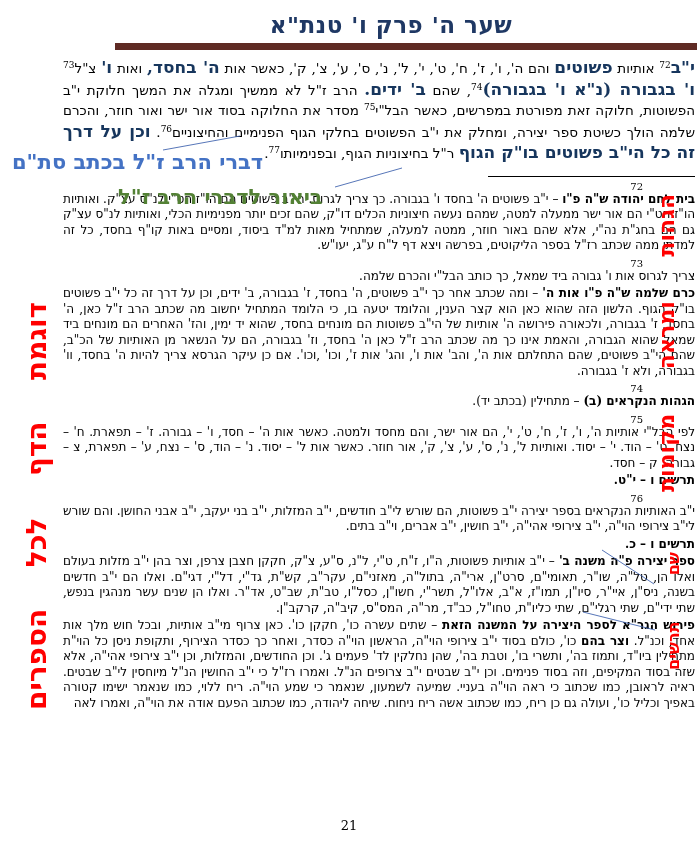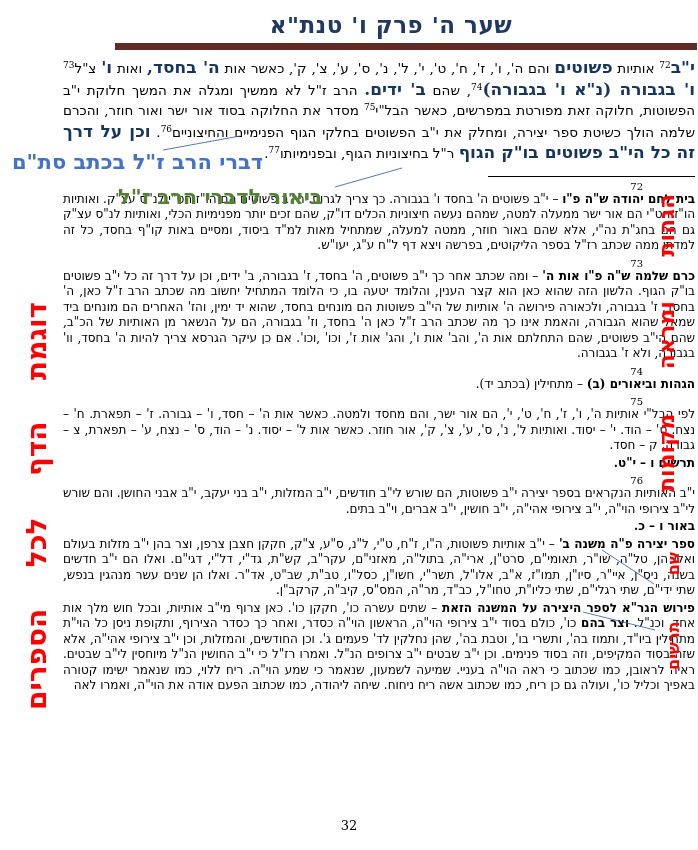--- a/index.html
+++ b/index.html
@@ -49,35 +49,36 @@
 
   <div class="blue-note">דברי הרב ז"ל בכתב סת"ם</div>
   <div class="green-note">ביאור לדברי הרב ז"ל</div>
 
   <div class="footnotes">
     <div class="fn-sep"></div>
     <div id="fn-list">
         <div class="fn-num">72</div>
         <p><span class="b">בית לחם יהודה ש"ה פ"ו</span><span> – י"ב פשוטים ה' בחסד ו' בגבורה. כך צריך לגרוס. הי"ב פשוטים הם הו"ז חט"י לנ"ס עצ"ק. ואותיות הו"ז חט"י הם אור ישר ממעלה למטה, שמהם נעשה חיצוניות הכלים דו"ק, שהם זכים יותר מפנימיות הכלי, ואותיות לנ"ס עצ"ק גם הם בחג"ת נה"י, אלא שהם באור חוזר, ממטה למעלה, שמתחיל מאות למ"ד ביסוד, ומסיים באות קו"ף בחסד, כל זה למדתי ממה שכתב רז"ל בספר הליקוטים, בפרשה ויצא דף ל"ח ע"ג, יעו"ש.</span></p>
         <div class="fn-num">73</div>
+        <p><span>צריך לגרוס אות ו' גבורה ביד שמאל, כך כותב הבל"י והכרם שלמה.</span></p>
         <p><span class="b">כרם שלמה ש"ה פ"ו אות ה'</span><span> – ומה שכתב אחר כך י"ב פשוטים, ה' בחסד, ז' בגבורה, ב' ידים, וכן על דרך זה כל י"ב פשוטים בו"ק הגוף. הלשון הזה שהוא כאן הוא קצר הענין, והלומד יטעה בו, כי הלומד המתחיל יחשוב מה שכתב הרב ז"ל כאן, ה' בחסד, ז' בגבורה, ולכאורה פירושה ה' אותיות של הי"ב פשוטות הם מונחים בחסד, שהוא יד ימין, והז' האחרים הם מונחים ביד שמאל שהוא הגבורה, והאמת אינו כך מה שכתב הרב ז"ל כאן ה' בחסד, וז' בגבורה, הם על הנשאר מן האותיות של הכ"ב, שהם הי"ב פשוטים, שהם התחלתם אות ה', והב' אות ו', והג' אות ז', וכו' ,וכו'. אם כן עיקר הגרסא צריך להיות ה' בחסד, וו' בגבורה, ולא ז' בגבורה.</span></p>
         <div class="fn-num">74</div>
-        <p><span class="b">הגהות וביאורים (ב)</span><span> – מתחילין (בכתב יד).</span></p>
+        <p><span class="b">הגהות הנקראים (ב)</span><span> – מתחילין (בכתב יד).</span></p>
         <div class="fn-num">75</div>
         <p><span>לפי הבל"י אותיות ה', ו', ז', ח', ט', י', הם אור ישר, והם מחסד ולמטה. כאשר אות ה' – חסד, ו' – גבורה. ז' – תפארת. ח' – נצח. ט' – הוד. י' – יסוד. ואותיות ל', נ', ס', ע', צ', ק', אור חוזר. כאשר אות ל' – יסוד. נ' – הוד, ס' – נצח, ע' – תפארת, צ – גבורה. ק – חסד.</span></p>
         <p><span class="b">תרשים ו – י"ט.</span></p>
         <div class="fn-num">76</div>
         <p><span>י"ב האותיות הנקראים בספר יצירה י"ב פשוטות, הם שורש לי"ב חודשים, י"ב המזלות, י"ב בני יעקב, י"ב אבני החושן. והם שורש לי"ב צירופי הוי"ה, י"ב צירופי אהי"ה, י"ב חושין, י"ב אברים, וי"ב בתים.</span></p>
-        <p><span class="b">באור ו – כ.</span></p>
+        <p><span class="b">תרשים ו – כ.</span></p>
         <p><span class="b">ספר יצירה פ"ה משנה ב'</span><span> – י"ב אותיות פשוטות, ה"ו, ז"ח, ט"י, ל"נ, ס"ע, צ"ק, חקקן חצבן צרפן, וצר בהן י"ב מזלות בעולם ואלו הן, טל"ה, שו"ר, תאומי"ם, סרט"ן, ארי"ה, בתול"ה, מאזני"ם, עקר"ב, קש"ת, גד"י, דל"י, דגי"ם. ואלו הם י"ב חדשים בשנה, ניס"ן, איי"ר, סיו"ן, תמו"ז, א"ב, אלו"ל, תשר"י, חשו"ן, כסל"ו, טב"ת, שב"ט, אד"ר. ואלו הן שנים עשר מנהגין בנפש, שתי ידי"ם, שתי רגלי"ם, שתי כליו"ת, טחו"ל, כב"ד, מר"ה, המס"ס, קיב"ה, קרקב"ן.</span></p>
         <p><span class="b">פירוש הגר"א לספר היצירה על המשנה הזאת</span><span> – שתים עשרה כו', חקקן כו'. כאן צרוף מי"ב אותיות, ובכל חוש מלך אות אחד, וכנ"ל. </span><span class="b">וצר בהם</span><span> כו', כולם בסוד י"ב צירופי הוי"ה, הראשון הוי"ה כסדר, ואחר כך כסדר הצירוף, ותקופת ניסן כל הוי"ת מתחילין ביו"ד, ותמוז בה', ותשרי בו', וטבת בה', שהן נחלקין לד' פעמים ג'. וכן החודשים, והמזלות, וכן י"ב צירופי אהי"ה, אלא שזה בסוד המקיפים, וזה בסוד פנימים. וכן י"ב שבטים י"ב צרופים הנ"ל. ואמרו רז"ל כי י"ב החושין הנ"ל מיוחסין לי"ב שבטים. ראיה לראובן, כמו שכתוב כי ראה הוי"ה בעניי. שמיעה לשמעון, שנאמר כי שמע הוי"ה. ריח ללוי, כמו שנאמר ישימו קטורה באפיך וכליל כו', ועולה גם כן ריח, כמו שכתוב אשה ריח ניחוח. שיחה ליהודה, כמו שכתוב הפעם אודה את הוי"ה, ואמרו לאה</span></p>
       </div>
   </div>
 
-  <div class="pagenum">32</div>
+  <div class="pagenum">21</div>
 
   <div class="v-label v-left">דוגמת הדף לכל הספרים</div>
   <div class="v-label v-right1">הגהות ומראה מקומות</div>
   <div class="v-label v-right2">שם תרשים</div>
 
   <svg class="callouts" id="callouts" viewBox="0 0 698 850">
       <line x1="163" y1="150" x2="240" y2="136" stroke="#4466B0" stroke-width="0.9"></line>
       <line x1="335" y1="187" x2="402" y2="168" stroke="#4466B0" stroke-width="0.9"></line>
       <line x1="602" y1="550" x2="654" y2="584" stroke="#4466B0" stroke-width="0.9"></line>
       <line x1="583" y1="612" x2="655" y2="630" stroke="#4466B0" stroke-width="0.9"></line>

